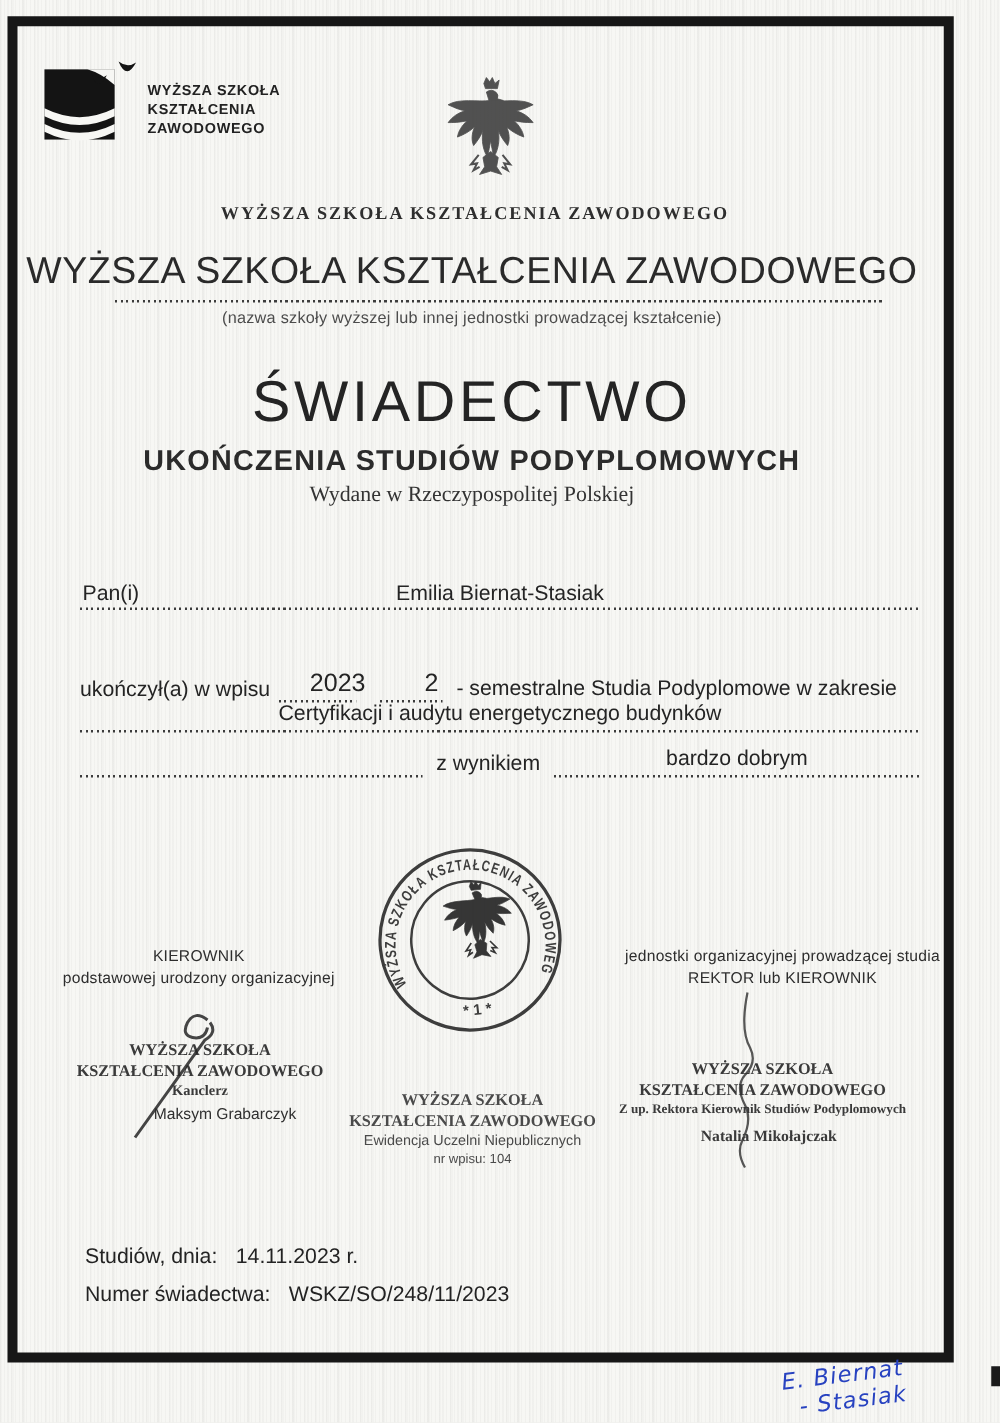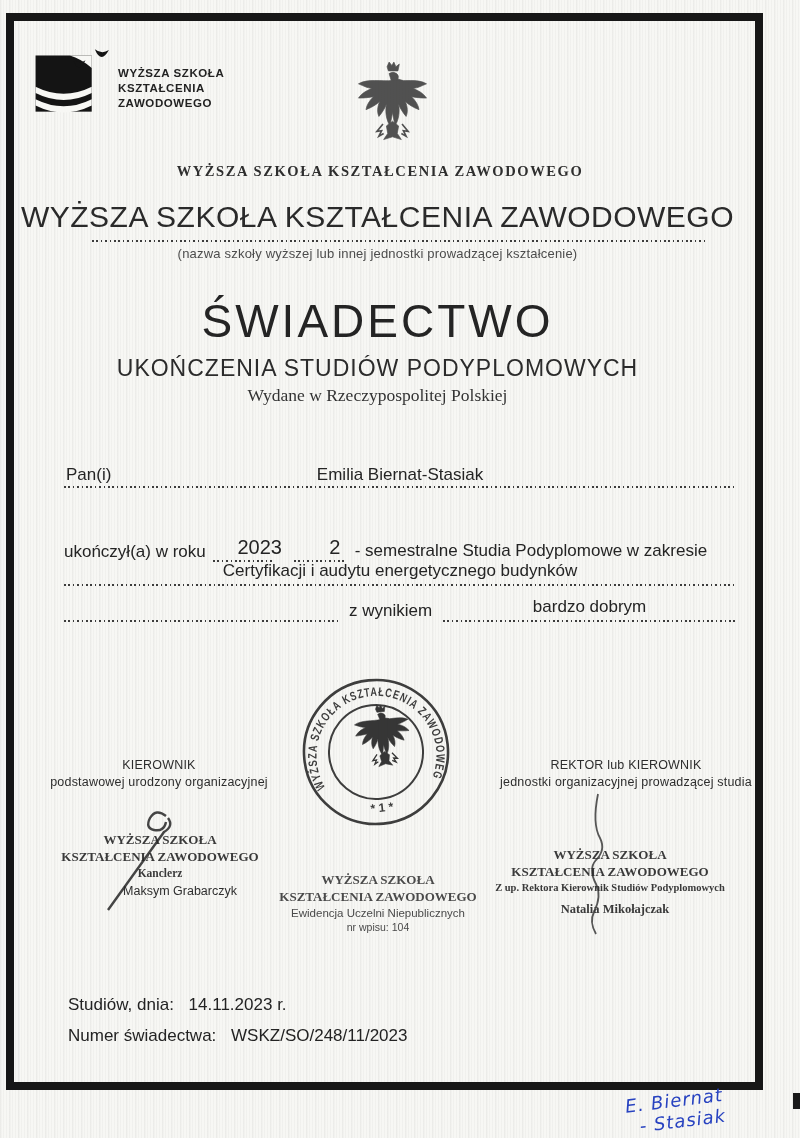--- a/index.html
+++ b/index.html
@@ -41,21 +41,21 @@
     position:absolute; left:0; right:45px; top:246px; text-align:center;
     font-size:13px; color:#4c4c4c; letter-spacing:.2px;
   }
   
   .title-main {
     position:absolute; left:0; right:45px; top:294px; text-align:center;
     font-size:46px; letter-spacing:3px; color:#242424;
   }
   .title-sub {
     position:absolute; left:0; right:45px; top:355px; text-align:center;
-    font-size:23px; letter-spacing:1px; color:#2b2b2b;
+    font-size:23px; letter-spacing:1px; color:#2b2b2b;font-weight:bold;
   }
   .title-issued {
     position:absolute; left:0; right:45px; top:385px; text-align:center;
     font-size:17.5px; color:#333;font-family:Liberation Serif, serif;
   }
   
   .dotted { background-image:repeating-linear-gradient(to right,#3c3c3c 0 1.6px, transparent 1.6px 4.4px);
     background-size:100% 2px; background-position:left bottom; background-repeat:no-repeat; }
   .frow { position:absolute; left:64px; width:672px; font-size:17px; color:#242424; }
   .row-name { top:460px; height:28px; }
@@ -168,21 +168,21 @@
   <div class="title-sub">UKOŃCZENIA STUDIÓW PODYPLOMOWYCH</div>
   <div class="title-issued">Wydane w Rzeczypospolitej Polskiej</div>
 
   <div class="frow row-name dotted">
     <span class="lbl">Pan(i)</span>
     <span class="val">Emilia Biernat-Stasiak</span>
   </div>
 
 
   <div class="frow row-flex row-year">
-    <span>ukończył(a) w roku</span>
+    <span>ukończył(a) w wpisu</span>
     <span class="vod w62">
       <span class="v">2023</span>
       <span class="dots d"></span>
     </span>
     <span class="vod w50">
       <span class="v">2</span>
       <span class="dots d"></span>
     </span>
     <span class="suffix">- semestralne Studia Podyplomowe w zakresie</span>
   </div>
@@ -213,22 +213,22 @@
     <g transform="translate(44,28) scale(0.53)">
       <use href="#eagle" fill="#222" stroke="#222"></use>
     </g>
   </svg>
 
   <div class="role role-left">
     <div>KIEROWNIK</div>
     <div>podstawowej urodzony organizacyjnej</div>
   </div>
   <div class="role role-right">
+    <div>jednostki organizacyjnej prowadzącej studia</div>
     <div>REKTOR lub KIEROWNIK</div>
-    <div>jednostki organizacyjnej prowadzącej studia</div>
   </div>
 
   <div class="stampblock stamp-left">
     <div>WYŻSZA SZKOŁA</div>
     <div>KSZTAŁCENIA ZAWODOWEGO</div>
     <div class="sub">Kanclerz</div>
   </div>
   <svg class="scribble scr-left" viewBox="0 0 120 130">
     <path d="M78 28 q-10 -8 -16 2 q-5 10 4 12 q10 2 12 -8 M80 30 q6 8 -4 14 L20 122" fill="none" stroke="#262626" stroke-width="2.4" opacity="0.85"></path>
   </svg>

